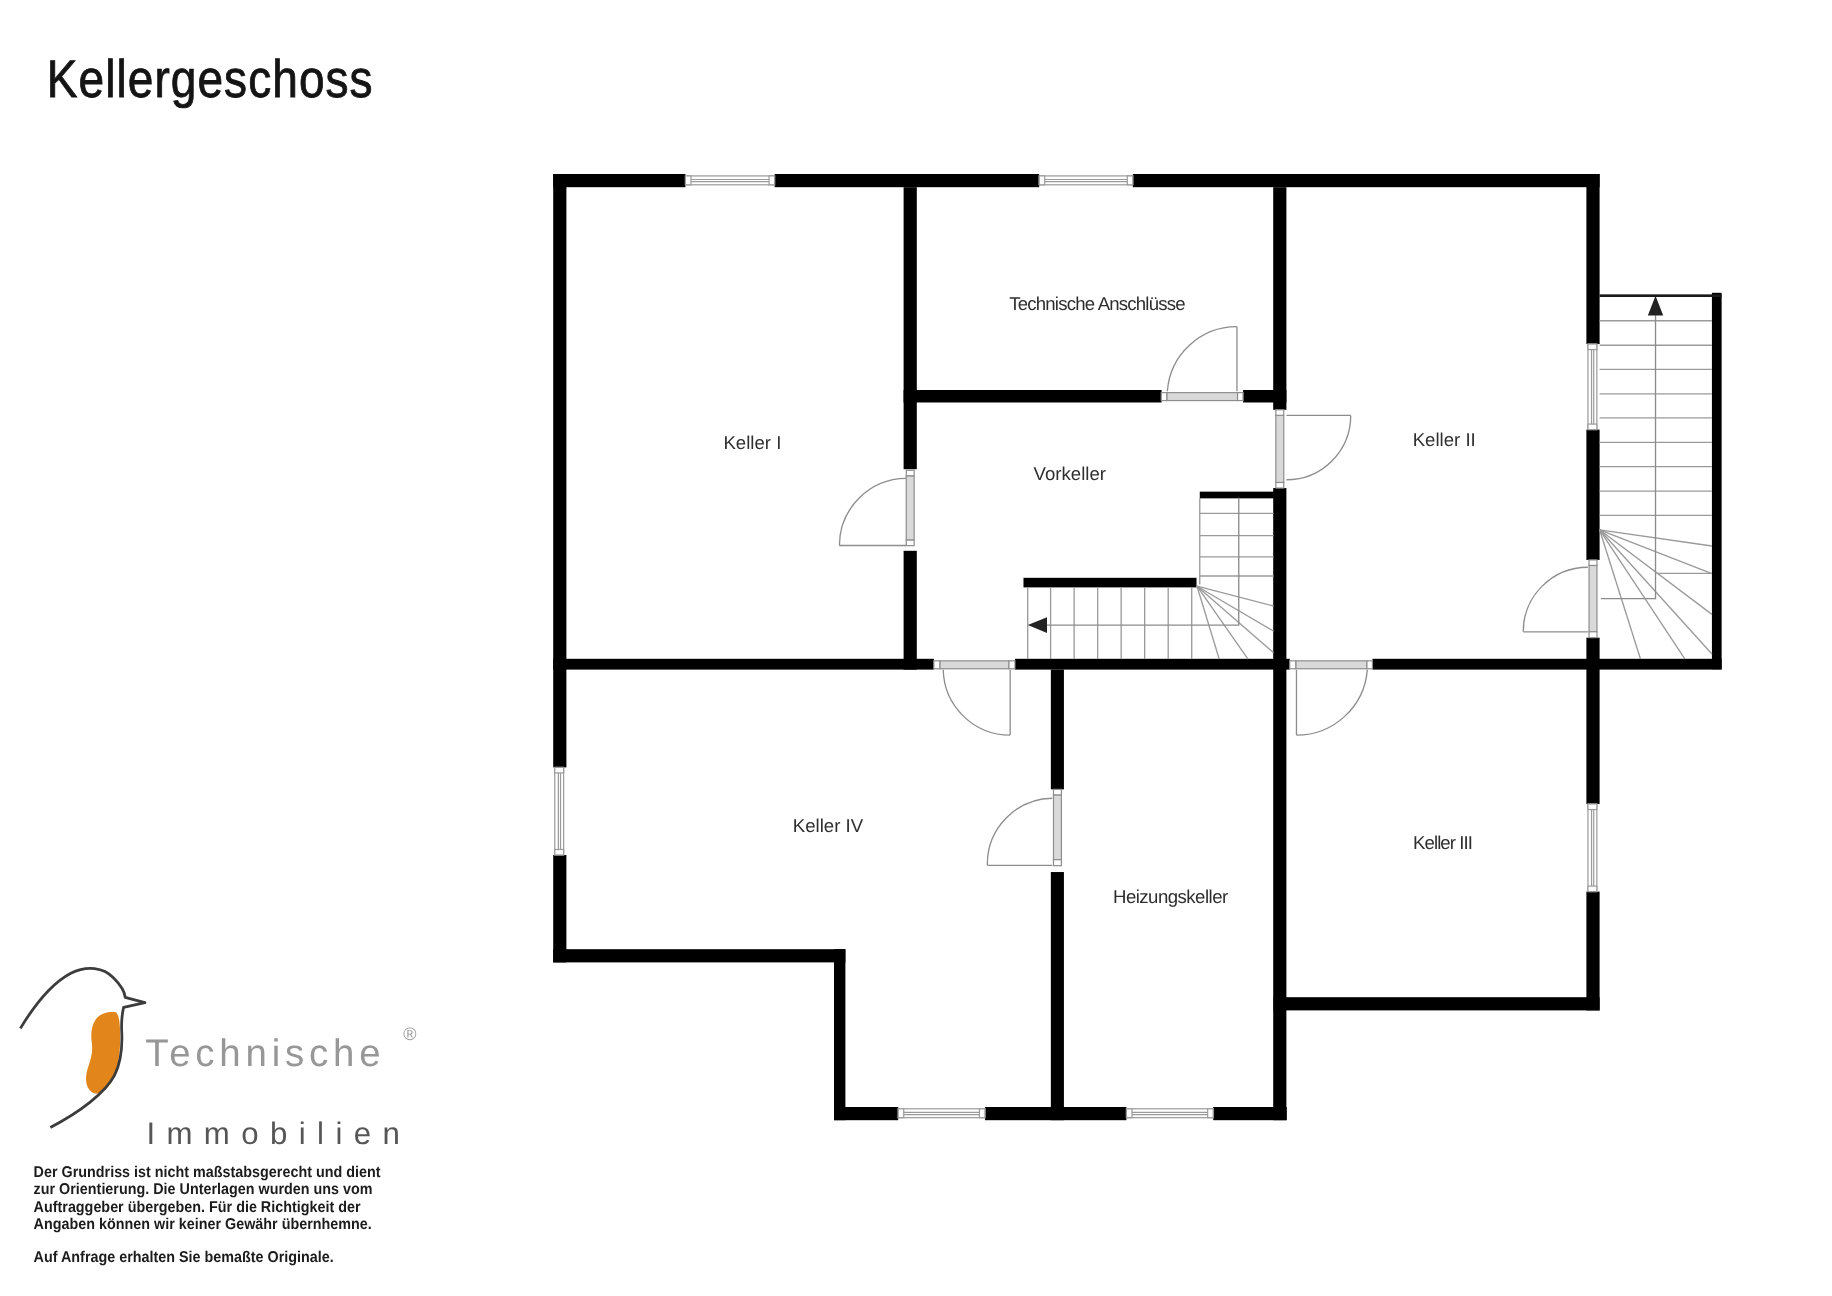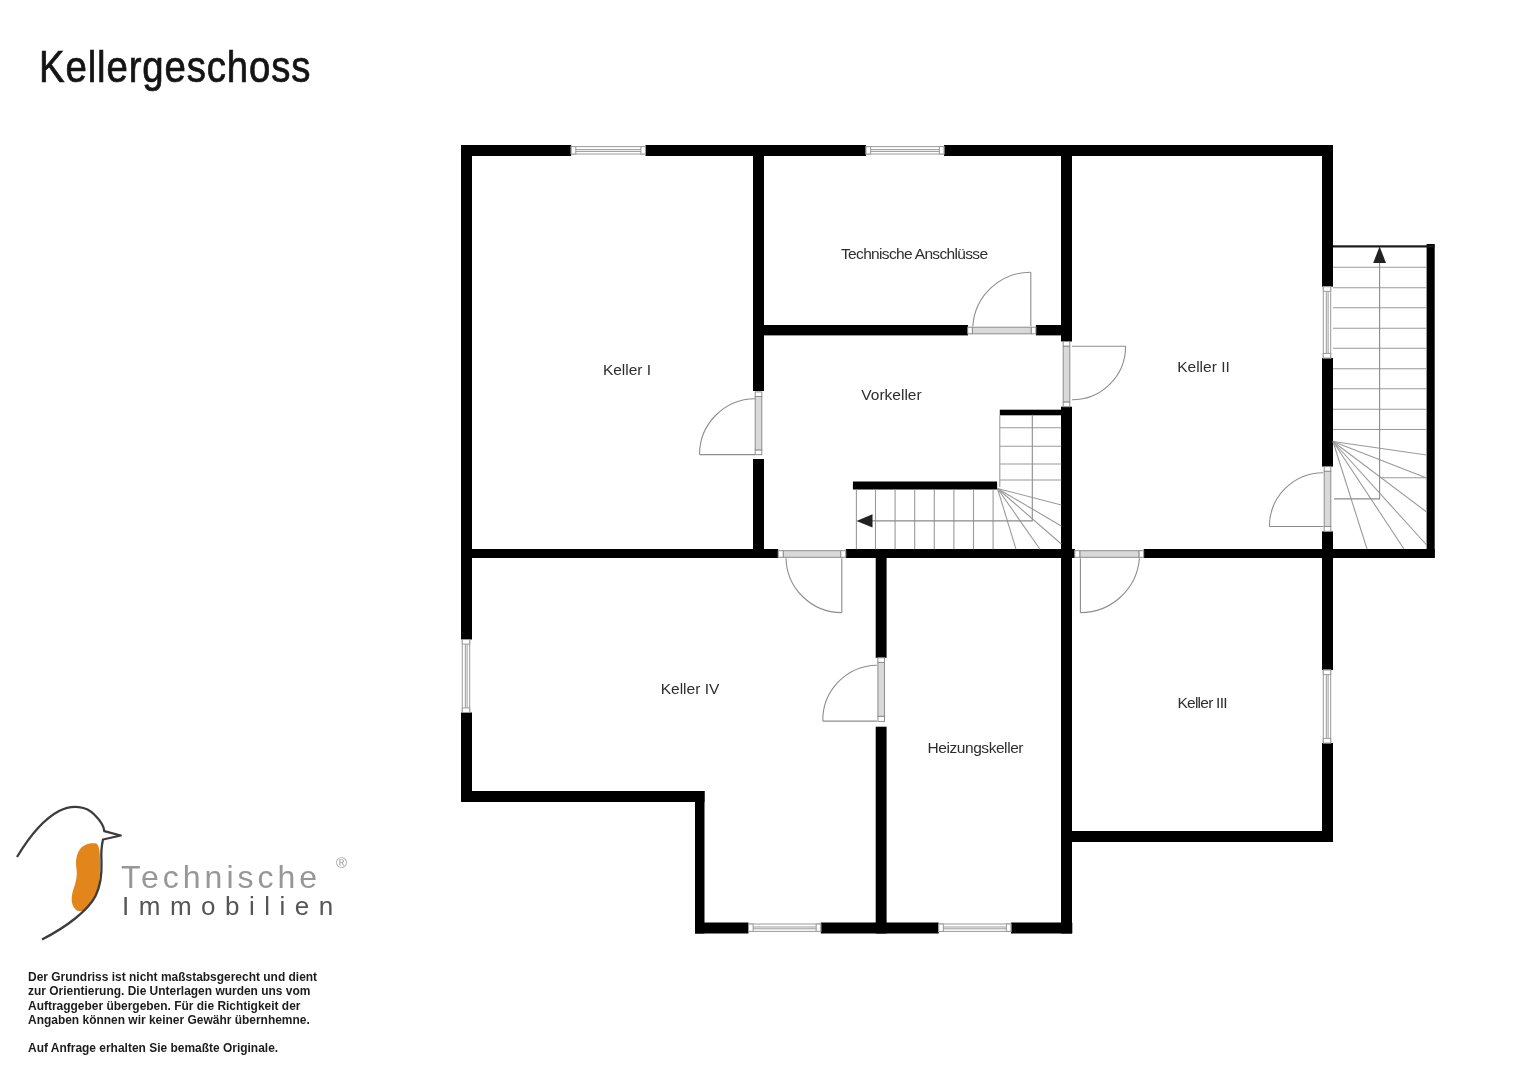--- a/index.html
+++ b/index.html
@@ -270,21 +270,21 @@
 
 <path d="M 96.5 53.5 C 90 52.8 83 54.5 79.5 60 C 76 65.5 75.5 72 76.5 79 C 77.5 86 76 92 73.5 99 C 71 106.5 71 113 74 117.5 C 76.5 121.5 81 122.5 85 120 C 90.5 116.5 95 109 97.5 100 C 100 90 100.5 78 100 68 C 99.8 61 99 55.5 96.5 53.5 Z" fill="#e2861b"></path>
 
 <path d="M 17 67 C 29 47 43 29.5 59 21 C 72.5 14.2 86.5 16.2 94.5 24.8 C 100.3 30.6 104 36.2 104.3 41.2 L 120.8 45.5 L 103 49.5 C 101.5 56 101 63 101.5 71 C 102 84 100.5 96 95.5 106 C 88 120.5 66.5 137 42 149.5" fill="none" stroke="#3c3c3c" stroke-width="2.3" stroke-linejoin="round"></path>
 </svg>
 
 <div class="abs" style="left:121px;top:859px;font-size:32px;color:#979797;letter-spacing:4px;">Technische</div>
 
 <div class="abs" style="left:336px;top:854px;font-size:15px;color:#9a9a9a;">®</div>
 
-<div class="abs" style="left:122px;top:891px;font-size:26px;color:#565656;letter-spacing:9.5px;">Immobilien</div>
+<div class="abs" style="left:122px;top:929px;font-size:26px;color:#565656;letter-spacing:9.5px;">Immobilien</div>
 
 <div class="abs" style="left:28px;top:970px;font-size:13px;font-weight:bold;color:#1c1c1c;line-height:14.35px;transform:scaleX(0.92);transform-origin:left top;">
 Der Grundriss ist nicht maßstabsgerecht und dient<br>
 zur Orientierung. Die Unterlagen wurden uns vom<br>
 Auftraggeber übergeben. Für die Richtigkeit der<br>
 Angaben können wir keiner Gewähr übernhemne.
 </div>
 
 <div class="abs" style="left:28px;top:1040px;font-size:13px;font-weight:bold;color:#1c1c1c;transform:scaleX(0.92);transform-origin:left top;">Auf Anfrage erhalten Sie bemaßte Originale.</div>
 

